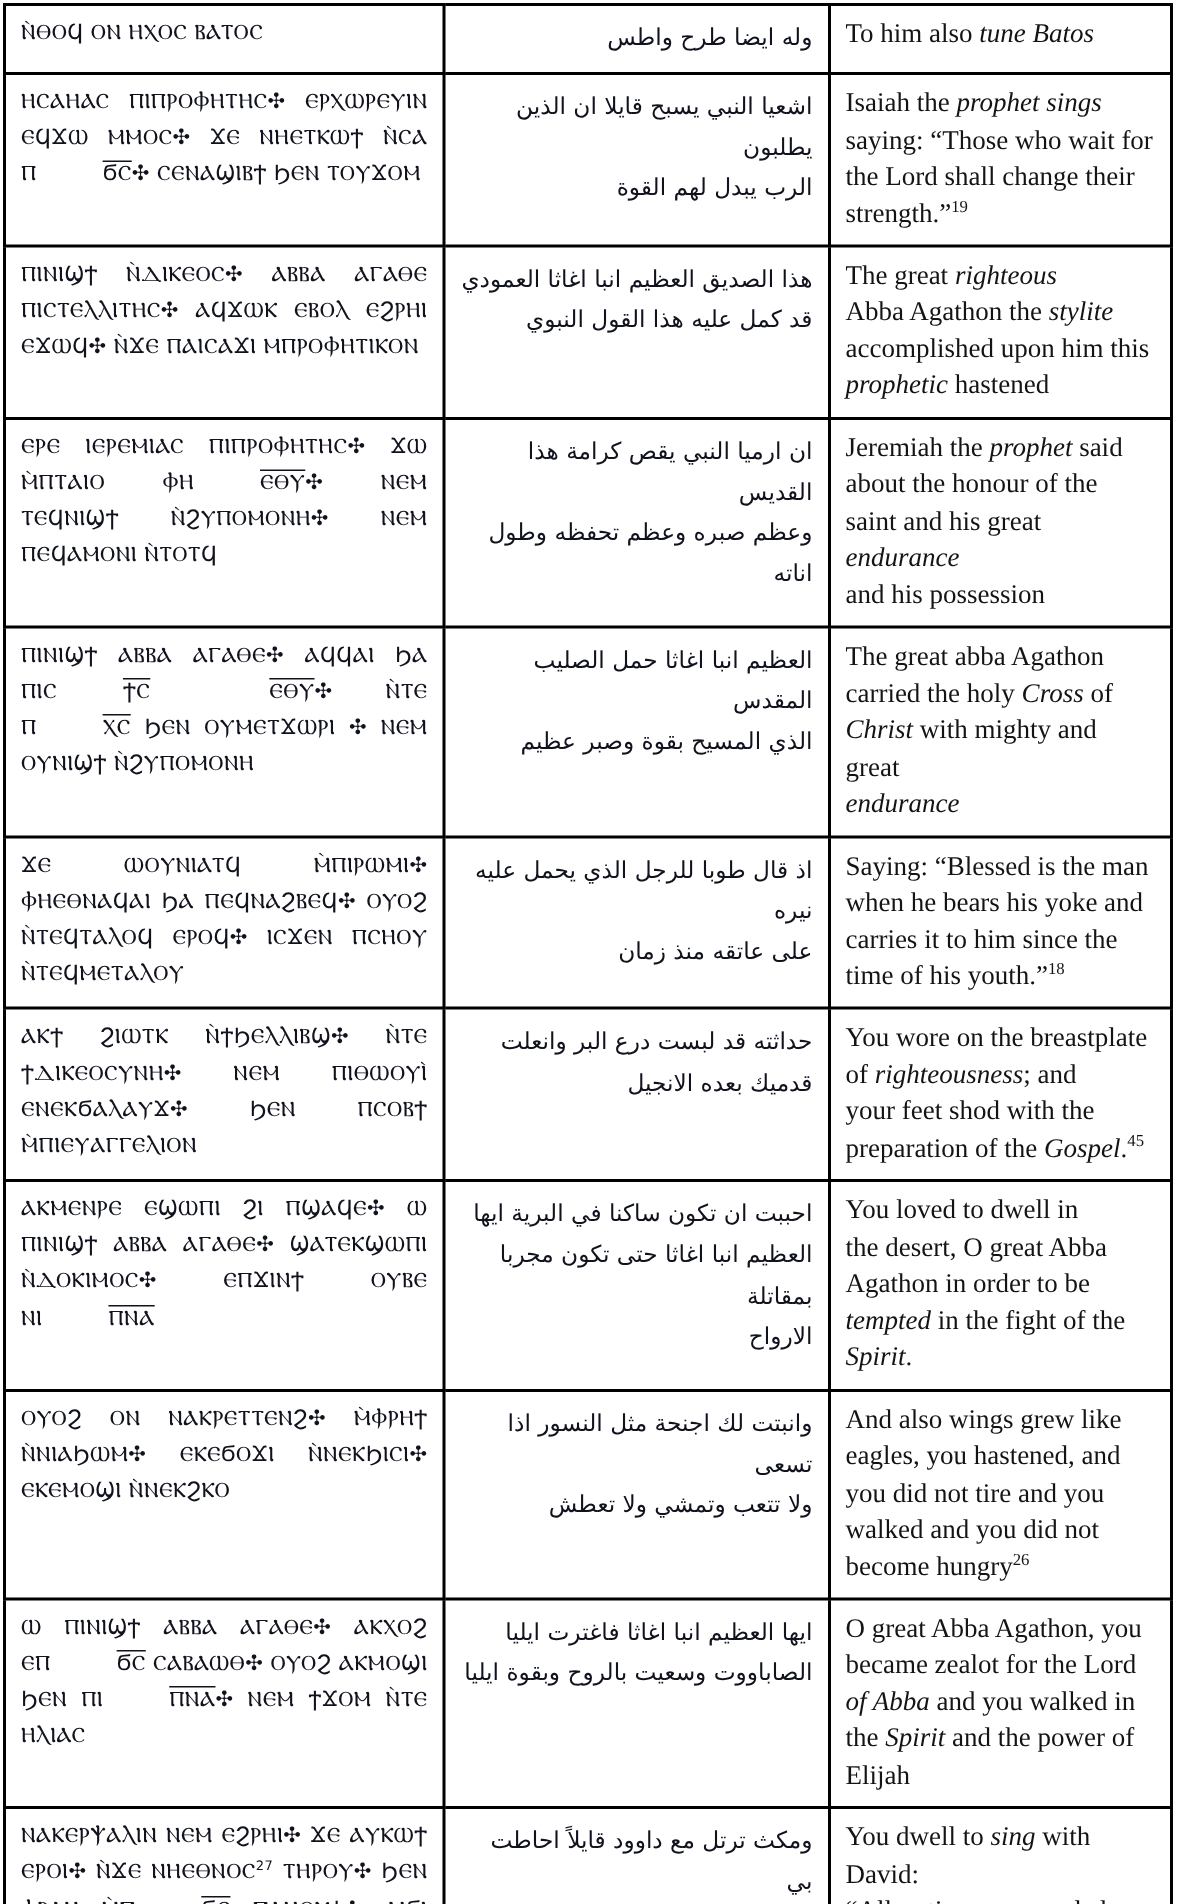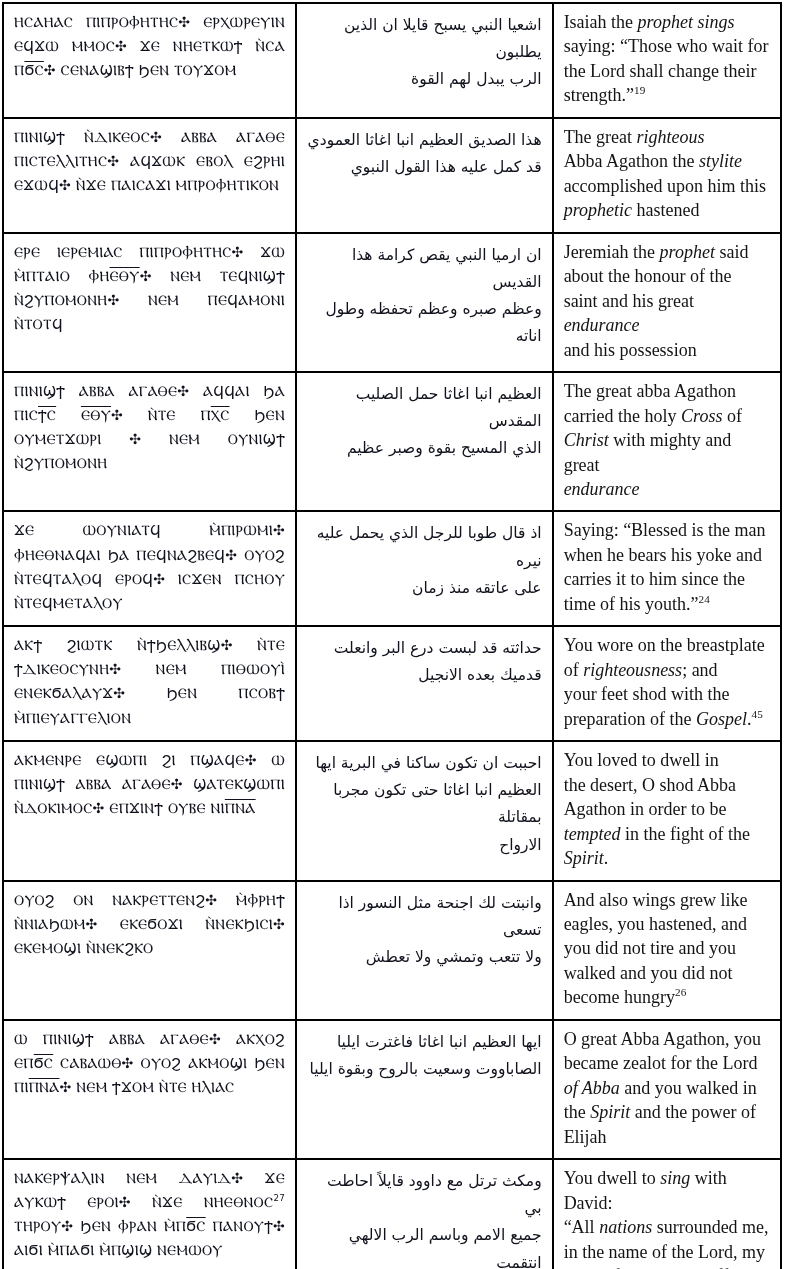--- a/index.html
+++ b/index.html
@@ -54,38 +54,43 @@
   
   td.en{
     width:226px;
     font-family:"Liberation Serif", serif;
     font-size:18px;
     line-height:1.36;
     white-space:pre-line;
     color:#141414;
   }
   .it{ font-style:italic; }
-  .ol{ text-decoration:overline; }
+  .ol{ text-decoration:overline;margin-left:44px; }
   sup.fn{
     font-size:0.62em;
     line-height:0;
     vertical-align:super;
   }
 </style>
 </head>
 <body>
 
 <div class="page">
   <table class="tbl">
     <colgroup>
       <col style="width:290px">
       <col style="width:254px">
       <col style="width:226px">
     </colgroup>
     <tbody>
+  <tr>
+    <td class="cell cp"><span>Ⲛ̀ⲐⲞϤ ⲞⲚ ⲎⲬⲞⲤ ⲂⲀⲦⲞⲤ</span></td>
+    <td class="cell ar">وله ايضا طرح واطس</td>
+    <td class="cell en"><span>To him also </span><span class="it">tune Batos</span></td>
+  </tr>
 
   <tr>
     <td class="cell cp"><span>ⲎⲤⲀⲎⲀⲤ ⲠⲒⲠⲢⲞⲪⲎⲦⲎⲤ✣ ⲈⲢⲬⲰⲢⲈⲨⲒⲚ ⲈϤϪⲰ ⲘⲘⲞⲤ✣ ϪⲈ ⲚⲎⲈⲦⲔⲰϮ Ⲛ̀ⲤⲀ Ⲡ</span><span class="ol">ϬⲤ</span><span>✣ ⲤⲈⲚⲀϢⲒⲂϮ ϦⲈⲚ ⲦⲞⲨϪⲞⲘ</span></td>
     <td class="cell ar">اشعيا النبي يسبح قايلا ان الذين يطلبون
 الرب يبدل لهم القوة</td>
     <td class="cell en"><span>Isaiah the </span><span class="it">prophet sings</span><span>
 saying: “Those who wait for
 the Lord shall change their
 strength.”</span><sup class="fn">19</sup></td>
   </tr>
@@ -120,40 +125,40 @@
 </span><span class="it">endurance</span></td>
   </tr>
 
   <tr>
     <td class="cell cp"><span>ϪⲈ ⲰⲞⲨⲚⲒⲀⲦϤ Ⲙ̀ⲠⲒⲢⲰⲘⲒ✣ ⲪⲎⲈⲐⲚⲀϤⲀⲒ ϦⲀ ⲠⲈϤⲚⲀϨⲂⲈϤ✣ ⲞⲨⲞϨ Ⲛ̀ⲦⲈϤⲦⲀⲖⲞϤ ⲈⲢⲞϤ✣ ⲒⲤϪⲈⲚ ⲠⲤⲎⲞⲨ Ⲛ̀ⲦⲈϤⲘⲈⲦⲀⲖⲞⲨ</span></td>
     <td class="cell ar">اذ قال طوبا للرجل الذي يحمل عليه نيره
 على عاتقه منذ زمان</td>
     <td class="cell en"><span>Saying: “Blessed is the man
 when he bears his yoke and
 carries it to him since the
-time of his youth.”</span><sup class="fn">24</sup></td>
+time of his youth.”</span><sup class="fn">18</sup></td>
   </tr>
 
   <tr>
     <td class="cell cp"><span>ⲀⲔϮ ϨⲒⲰⲦⲔ Ⲛ̀ϮϦⲈⲖⲖⲒⲂϢ✣ Ⲛ̀ⲦⲈ ϮⲆⲒⲔⲈⲞⲤⲨⲚⲎ✣ ⲚⲈⲘ ⲠⲒⲐⲰⲞⲨⲒ̀ ⲈⲚⲈⲔϬⲀⲖⲀⲨϪ✣ ϦⲈⲚ ⲠⲤⲞⲂϮ Ⲙ̀ⲠⲒⲈⲨⲀⲄⲄⲈⲖⲒⲞⲚ</span></td>
     <td class="cell ar">حداثته قد لبست درع البر وانعلت
 قدميك بعده الانجيل</td>
     <td class="cell en"><span>You wore on the breastplate
 of </span><span class="it">righteousness</span><span>; and
 your feet shod with the
 preparation of the </span><span class="it">Gospel</span><span>.</span><sup class="fn">45</sup></td>
   </tr>
 
   <tr>
     <td class="cell cp"><span>ⲀⲔⲘⲈⲚⲢⲈ ⲈϢⲰⲠⲒ ϨⲒ ⲠϢⲀϤⲈ✣ Ⲱ ⲠⲒⲚⲒϢϮ ⲀⲂⲂⲀ ⲀⲄⲀⲐⲈ✣ ϢⲀⲦⲈⲔϢⲰⲠⲒ Ⲛ̀ⲆⲞⲔⲒⲘⲞⲤ✣ ⲈⲠϪⲒⲚϮ ⲞⲨⲂⲈ ⲚⲒ</span><span class="ol">ⲠⲚⲀ</span></td>
     <td class="cell ar">احببت ان تكون ساكنا في البرية ايها
 العظيم انبا اغاثا حتى تكون مجربا بمقاتلة
 الارواح</td>
     <td class="cell en"><span>You loved to dwell in
-the desert, O shod Abba
+the desert, O great Abba
 Agathon in order to be
 </span><span class="it">tempted</span><span> in the fight of the
 </span><span class="it">Spirit</span><span>.</span></td>
   </tr>
 
   <tr>
     <td class="cell cp"><span>ⲞⲨⲞϨ ⲞⲚ ⲚⲀⲔⲢⲈⲦⲦⲈⲚϨ✣ Ⲙ̀ⲪⲢⲎϮ Ⲛ̀ⲚⲒⲀϦⲰⲘ✣ ⲈⲔⲈϬⲞϪⲒ Ⲛ̀ⲚⲈⲔϦⲒⲤⲒ✣ ⲈⲔⲈⲘⲞϢⲒ Ⲛ̀ⲚⲈⲔϨⲔⲞ</span></td>
     <td class="cell ar">وانبتت لك اجنحة مثل النسور اذا تسعى
 ولا تتعب وتمشي ولا تعطش</td>
     <td class="cell en"><span>And also wings grew like
@@ -168,21 +173,21 @@
     <td class="cell ar">ايها العظيم انبا اغاثا فاغترت ايليا
 الصاباووت وسعيت بالروح وبقوة ايليا</td>
     <td class="cell en"><span>O great Abba Agathon, you
 became zealot for the Lord
 </span><span class="it">of Abba</span><span> and you walked in
 the </span><span class="it">Spirit</span><span> and the power of
 Elijah</span></td>
   </tr>
 
   <tr>
-    <td class="cell cp"><span>ⲚⲀⲔⲈⲢⲮⲀⲖⲒⲚ ⲚⲈⲘ ⲆⲀⲨⲒⲆ✣ ϪⲈ ⲀⲨⲔⲰϮ ⲈⲢⲞⲒ✣ Ⲛ̀ϪⲈ ⲚⲎⲈⲐⲚⲞⲤ</span><sup class="fn">27</sup><span> ⲦⲎⲢⲞⲨ✣ ϦⲈⲚ ⲪⲢⲀⲚ Ⲙ̀Ⲡ</span><span class="ol">ϬⲤ</span><span> ⲠⲀⲚⲞⲨϮ✣ ⲀⲒϬⲒ Ⲙ̀ⲠⲀϬⲒ Ⲙ̀ⲠϢⲒϢ ⲚⲈⲘⲰⲞⲨ</span></td>
+    <td class="cell cp"><span>ⲚⲀⲔⲈⲢⲮⲀⲖⲒⲚ ⲚⲈⲘ ⲈϨⲢⲎⲒ✣ ϪⲈ ⲀⲨⲔⲰϮ ⲈⲢⲞⲒ✣ Ⲛ̀ϪⲈ ⲚⲎⲈⲐⲚⲞⲤ</span><sup class="fn">27</sup><span> ⲦⲎⲢⲞⲨ✣ ϦⲈⲚ ⲪⲢⲀⲚ Ⲙ̀Ⲡ</span><span class="ol">ϬⲤ</span><span> ⲠⲀⲚⲞⲨϮ✣ ⲀⲒϬⲒ Ⲙ̀ⲠⲀϬⲒ Ⲙ̀ⲠϢⲒϢ ⲚⲈⲘⲰⲞⲨ</span></td>
     <td class="cell ar">ومكث ترتل مع داوود قايلاً احاطت بي
 جميع الامم وباسم الرب الالهي انتقمت
 منهم</td>
     <td class="cell en"><span>You dwell to </span><span class="it">sing</span><span> with David:
 “All </span><span class="it">nations</span><span> surrounded me,
 in the name of the Lord, my
 Lord I fended them off!”</span></td>
   </tr>
 
 </tbody>

